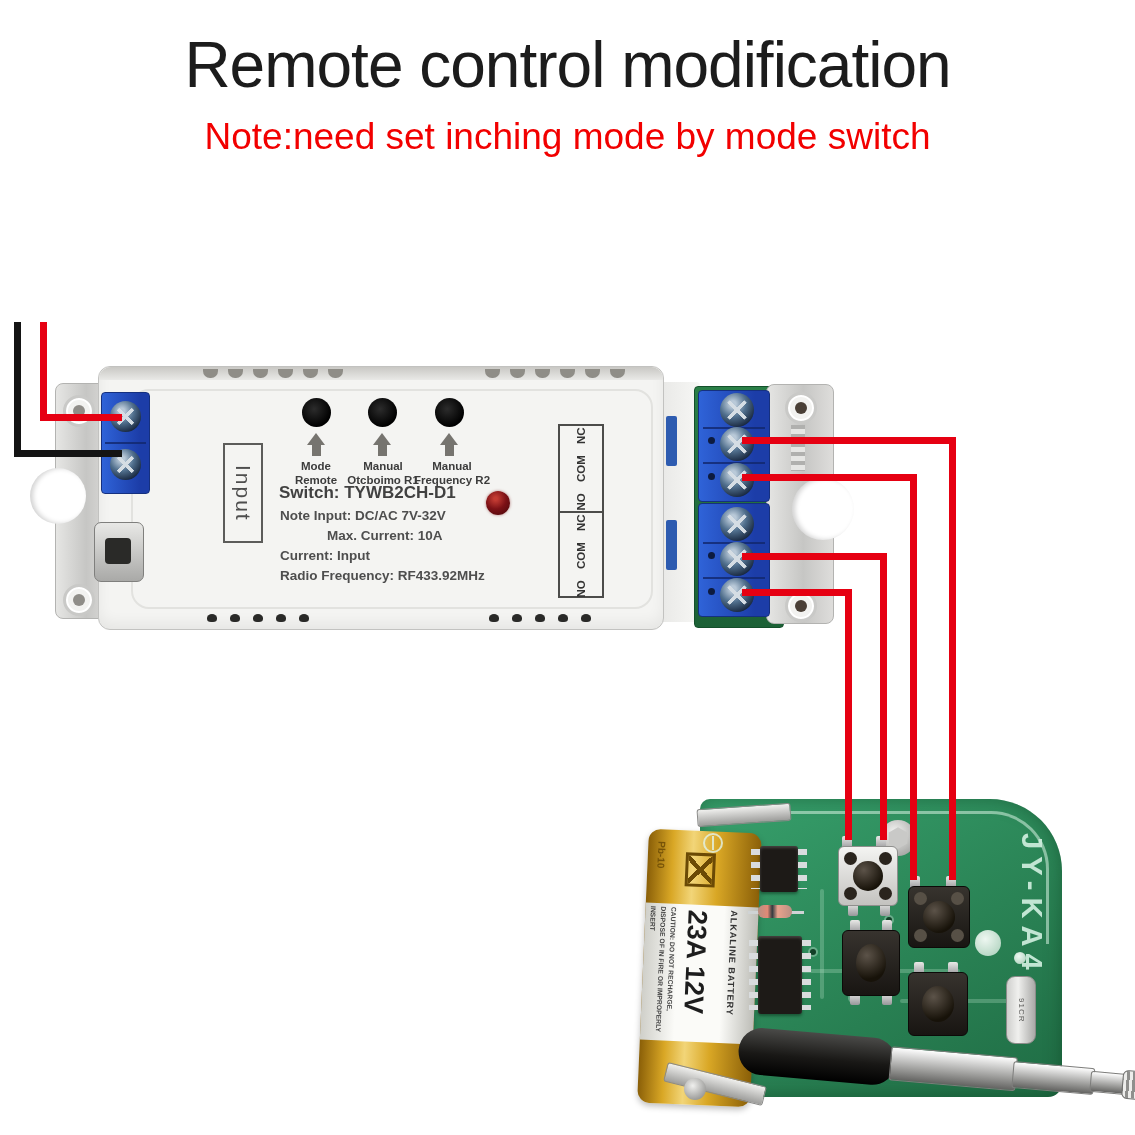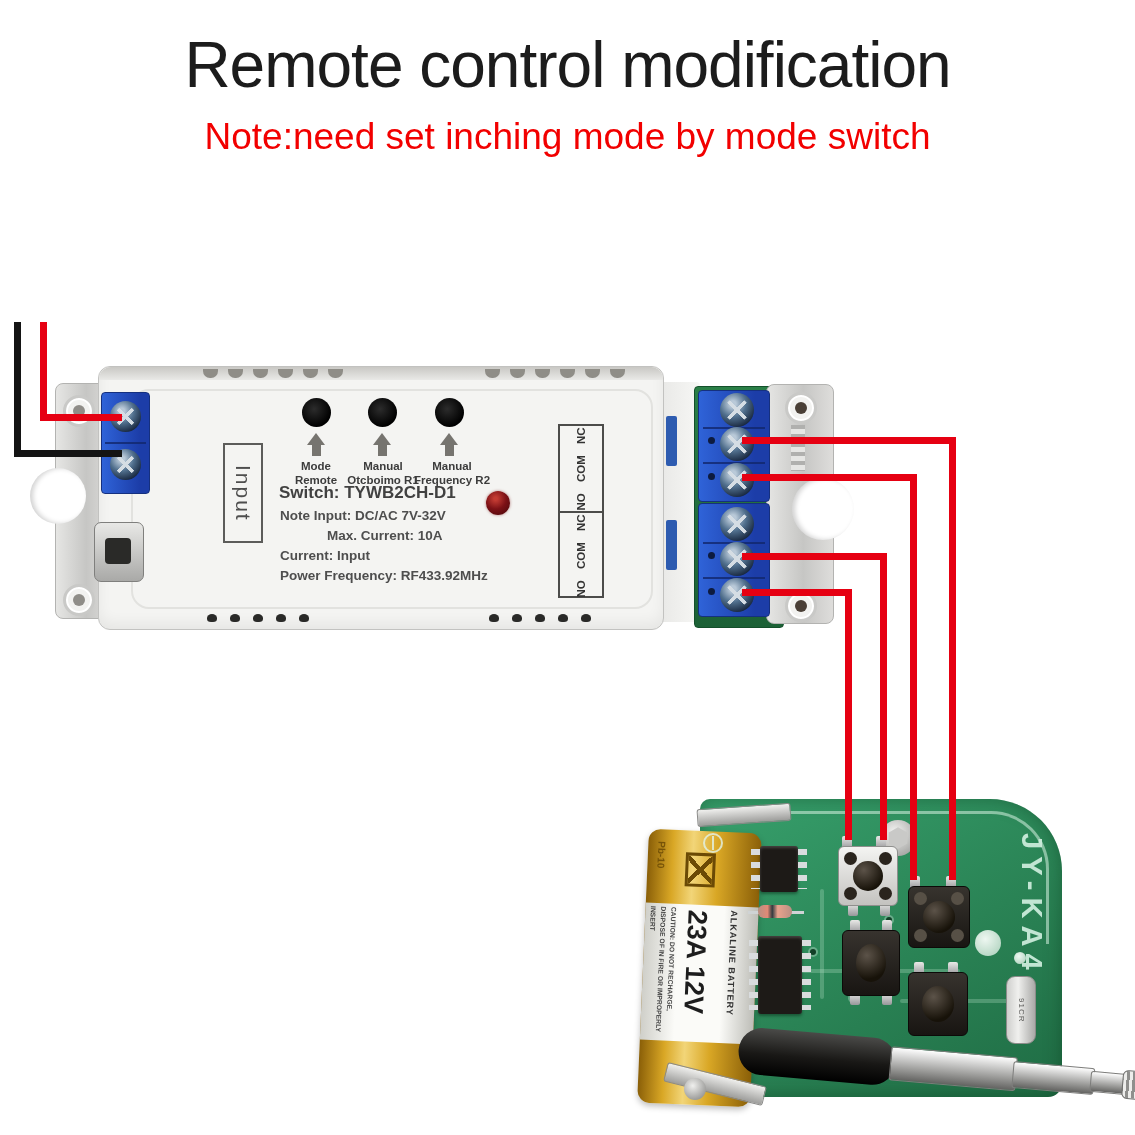--- a/index.html
+++ b/index.html
@@ -197,21 +197,21 @@
     <div class="spec" style="left:181px;top:141px;">
       <span>Note Input:</span> <span>DC/AC 7V-32V</span>
     </div>
     <div class="spec" style="left:181px;top:161px;margin-left:47px;">
       <span>Max. Current:</span> <span>10A</span>
     </div>
     <div class="spec" style="left:181px;top:181px;">
       <span>Current:</span> <span>Input</span>
     </div>
     <div class="spec" style="left:181px;top:201px;">
-      <span>Power Frequency:</span> <span>RF433.92MHz</span>
+      <span>Radio Frequency:</span> <span>RF433.92MHz</span>
     </div>
 
     <div id="led" style="left:387px;top:124px;"></div>
 
     <div id="term-labels">
       <div class="vcell">
           <span>NO COM NC</span>
         </div>
       <div class="vcell">
           <span>NO COM NC</span>

